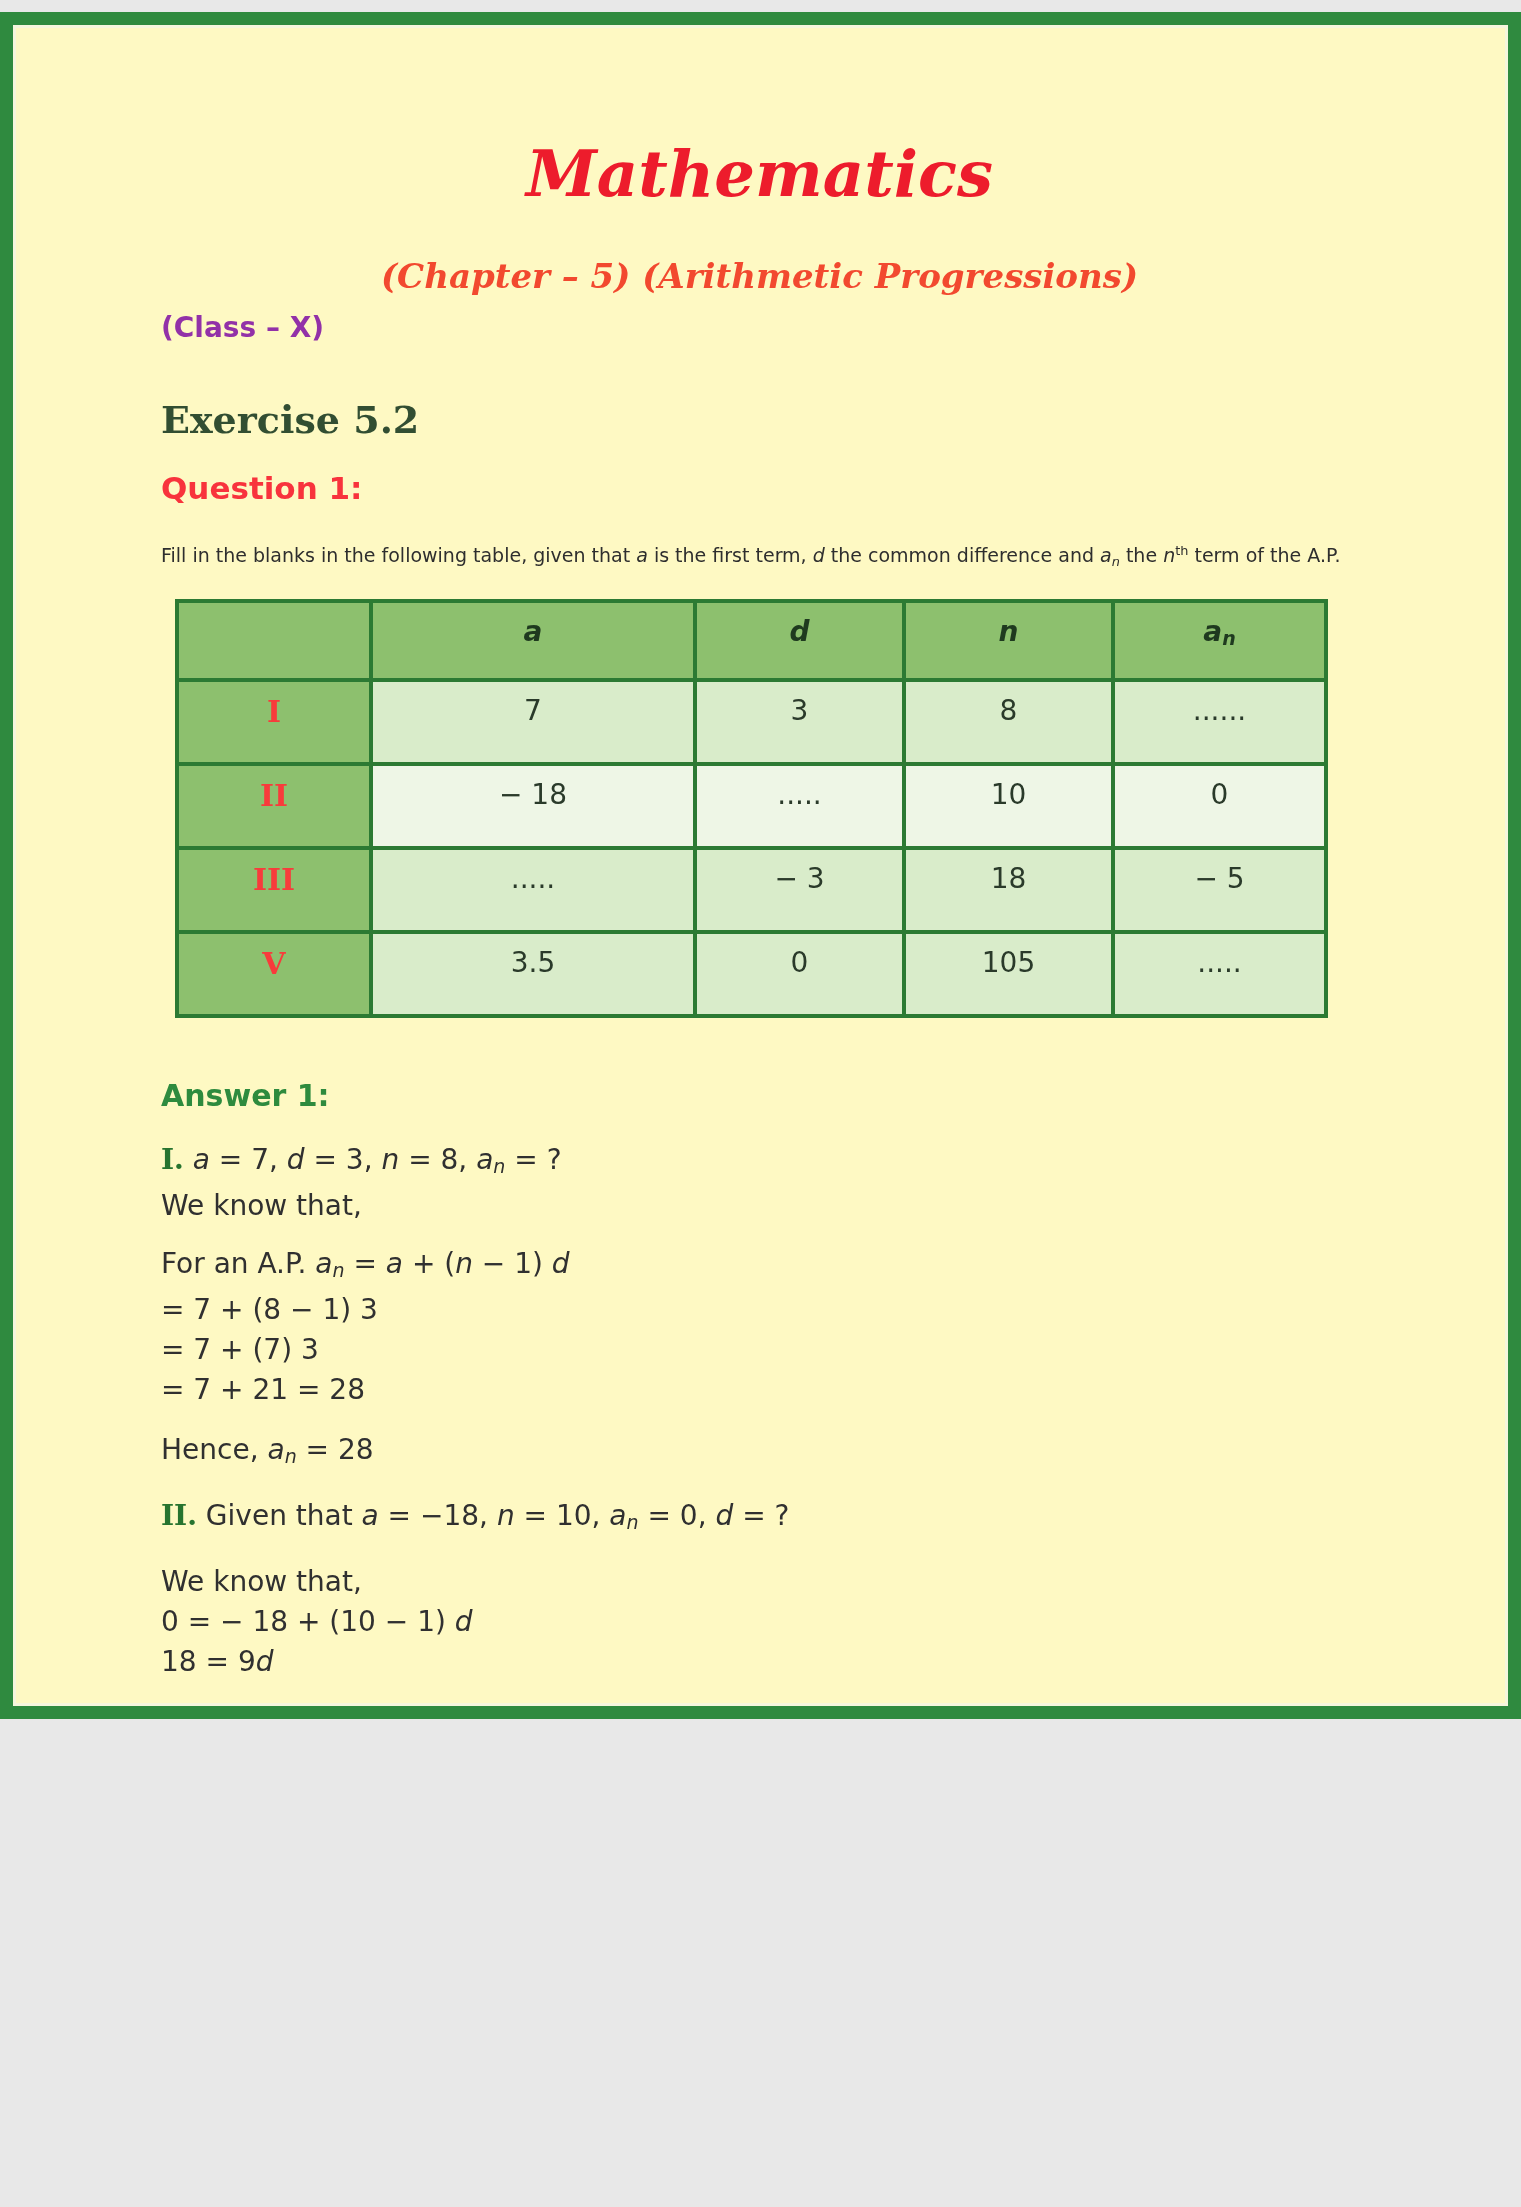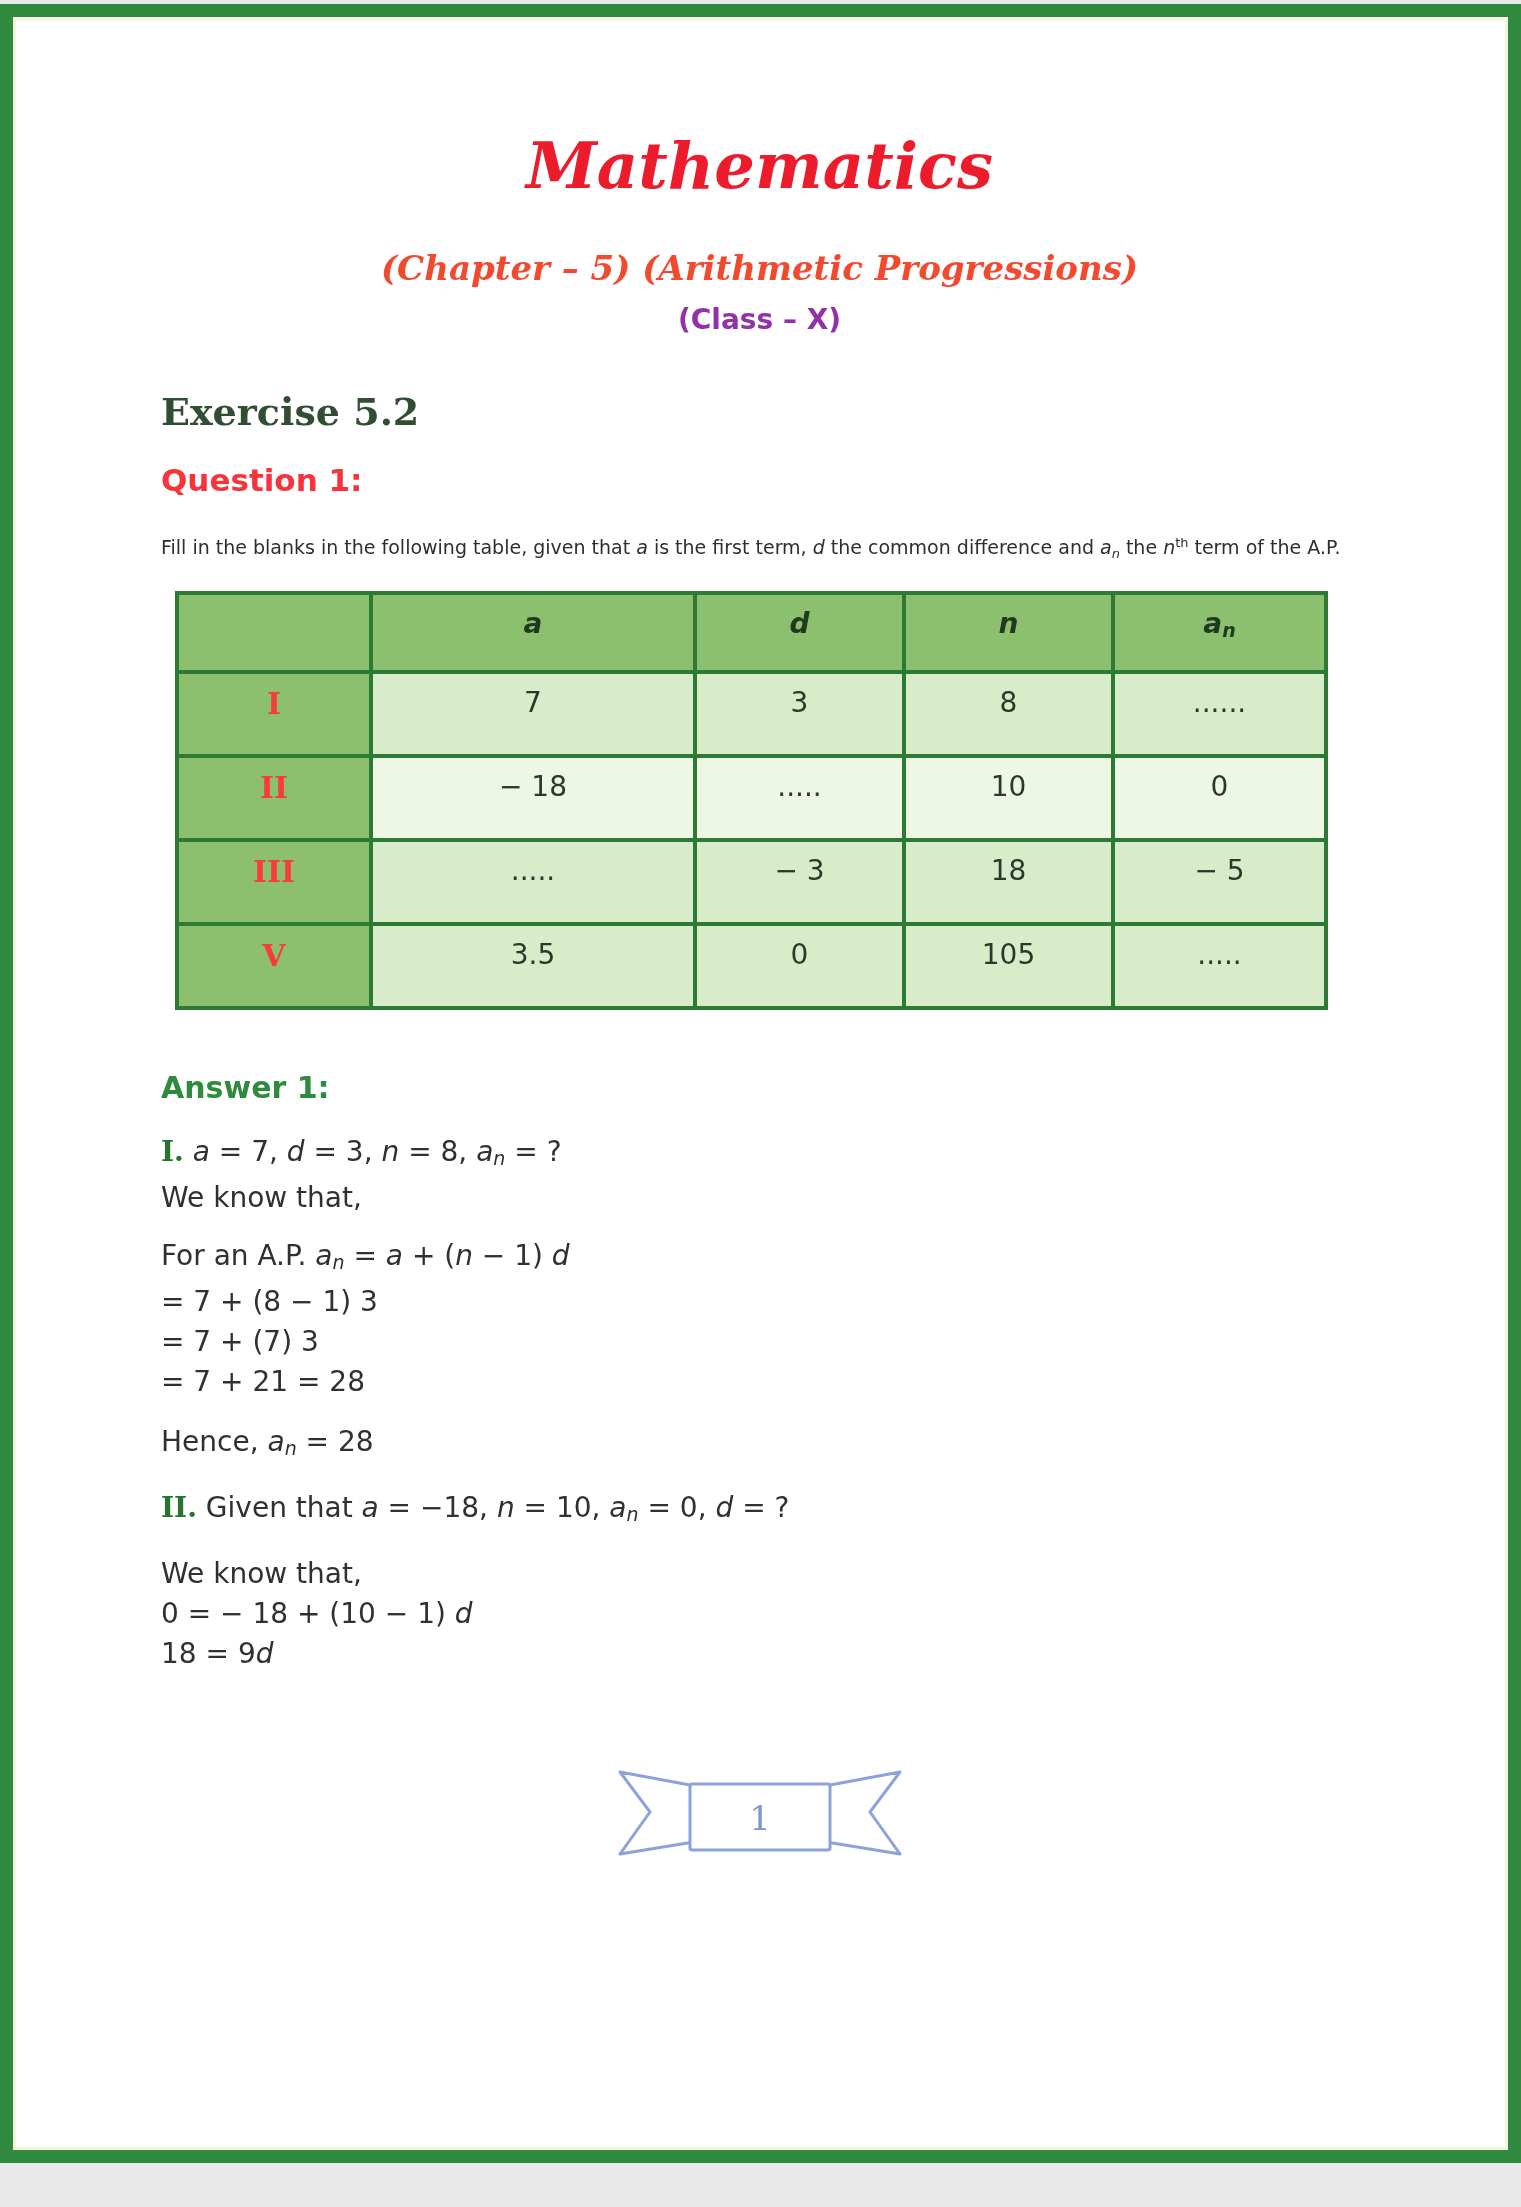--- a/index.html
+++ b/index.html
@@ -1,21 +1,21 @@
 <!DOCTYPE html>
 <html><head>
 <meta charset="utf-8">
 <style>
   html,body{margin:0;padding:0;background:#e8e8e8;}
   .page{
     position:relative;
-    width:1521px;height:2159px;
+    width:1521px;height:1707px;
     box-sizing:border-box;
-    margin:4px auto;
-    background:#ffffff;
+    margin:12px auto;
+    background:#fef9c3;
     border:13px solid #2f8a3f;
     box-shadow:inset 0 0 0 3px #f6f6dd;
     font-family:"DejaVu Sans",sans-serif;
     color:#333;
     overflow:hidden;
   }
   .content{padding:0 150px 0 148px;}
   .doc-title{
     margin-top:112px;
     text-align:center;
@@ -27,21 +27,20 @@
   .chapter{
     margin-top:44px;
     text-align:center;
     font-family:"DejaVu Serif",serif;
     font-style:italic;font-weight:bold;
     font-size:34px;line-height:1.25;
     color:#f2492f;
   }
   .class-line{
     margin-top:12px;
-    text-align:center;
     font-weight:bold;font-size:28px;line-height:1.35;
     color:#9231a8;
   }
   .exercise{
     margin-top:50px;
     font-family:"DejaVu Serif",serif;
     font-weight:bold;font-size:38px;line-height:1.2;
     color:#324e32;
   }
   .q-heading{

